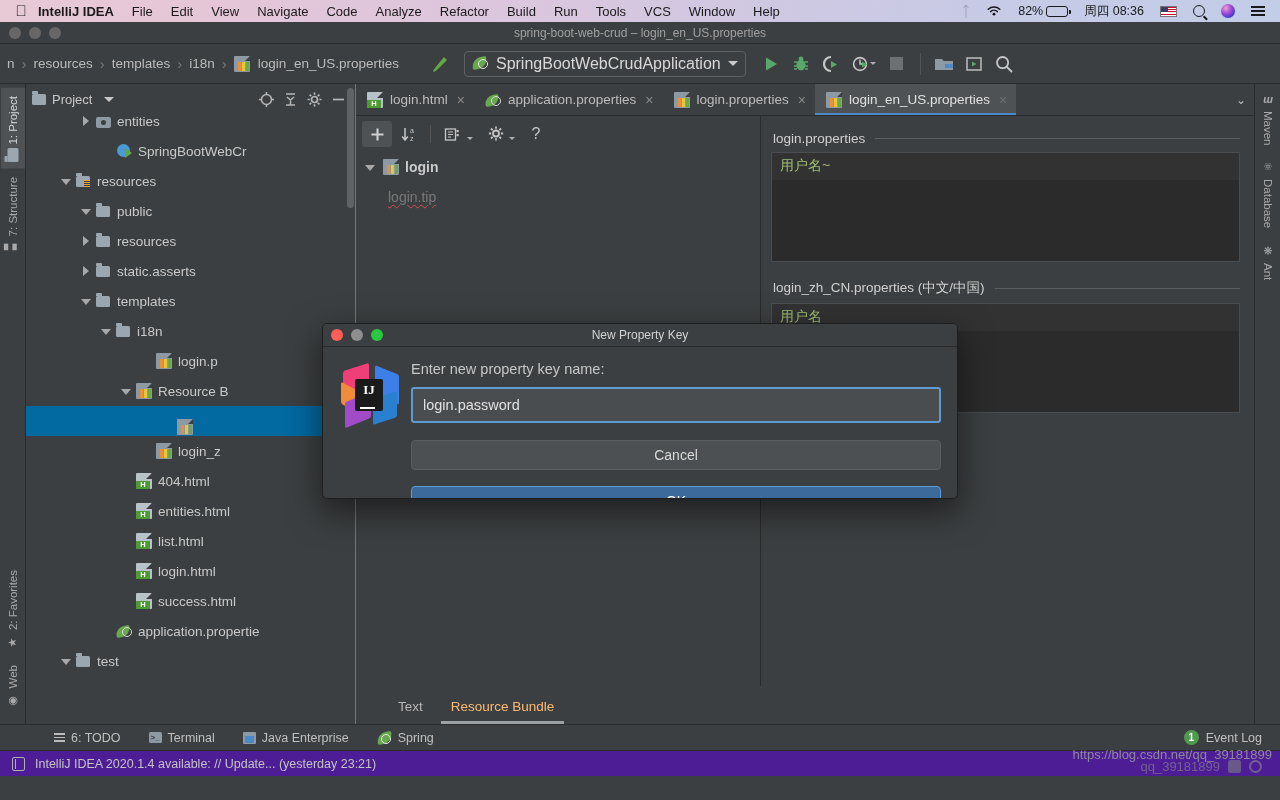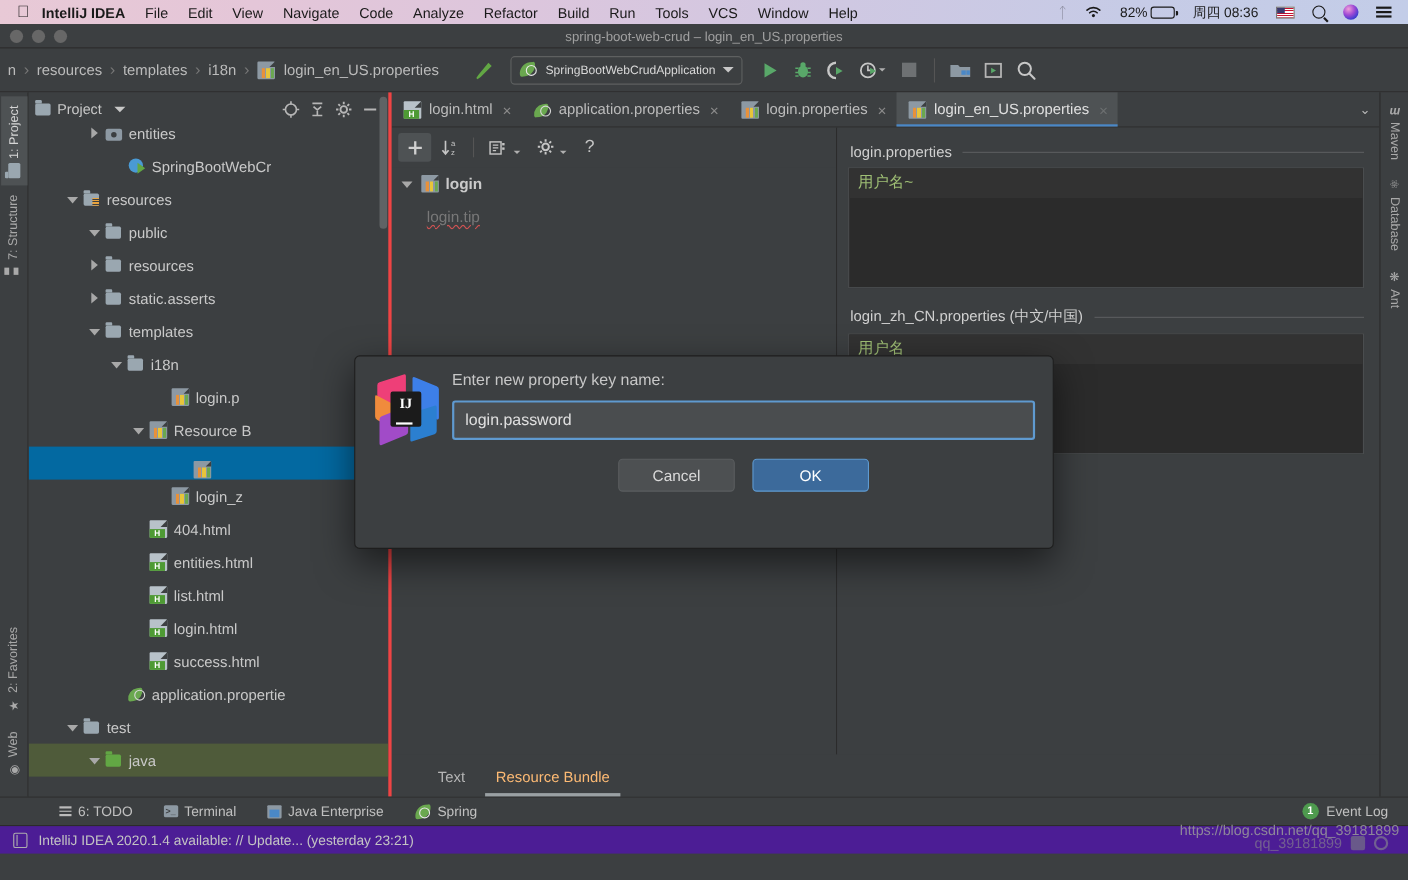--- a/index.html
+++ b/index.html
@@ -92,21 +92,21 @@
   .crumb-sep::after{content:'\203A';}
   .toolbar-sep { width:1px;height:22px;background:#555;margin:0 8px;}
 
   .tb-btn { width: 30px; height: 30px; display: flex; align-items: center; justify-content: center; }
   .tb-group{display:flex;align-items:center;}
 
   #run-config {
     display: flex; align-items: center; gap: 7px;
     border: 1px solid #5e6060; border-radius: 4px;
     height: 26px; padding: 0 7px 0 7px;
-    font-size: 11px; color: #d8d8d8; white-space: nowrap;
+    font-size: 16px; color: #d8d8d8; white-space: nowrap;
   }
   .caret-dn { width:0;height:0;border-left:5px solid transparent;border-right:5px solid transparent;border-top:5px solid #c8c8c8;}
   .caret-sm { width:0;height:0;border-left:3.5px solid transparent;border-right:3.5px solid transparent;border-top:3.5px solid #b0b0b0;}
 
   
   .leaf-ico { width:17px;height:17px;position:relative;flex:0 0 auto;}
   .leaf-ico::before{
     content:'';position:absolute;left:0;top:2px;width:15px;height:12px;
     background:#6aa84f;border-radius:12px 2px 12px 2px;transform:rotate(-8deg);
   }
@@ -131,21 +131,21 @@
     white-space: nowrap;
   }
   .strip-btn.active { background: #4e5254; color: #d6d6d6; }
   .strip-btn.up { writing-mode: vertical-rl; transform: rotate(180deg); }
   .strip-ico{font-size:11px;transform:rotate(90deg);display:inline-block;}
   .strip-btn.up .strip-ico{transform:rotate(90deg);}
 
   
   #project-panel {
     width: 330px; background: #3c3f41; flex: 0 0 auto;
-    display: flex; flex-direction: column; border-right: 3px solid #ef4444;
+    display: flex; flex-direction: column; border-right: 1px solid #ef4444;
     position: relative; overflow: hidden;
   }
   #project-header {
     height: 30px; display: flex; align-items: center; gap: 6px;
     padding: 0 6px; font-size: 13px; color: #c8c8c8;
   }
   .folder-ico {
     width: 14px; height: 11px; background: #9aa7b0; border-radius: 1.5px; position: relative; flex:0 0 auto;
   }
   .folder-ico::before{
@@ -352,21 +352,21 @@
   #dlg-body { display: flex; padding: 14px 16px 12px 18px; }
   #dlg-logo { width: 70px; flex: 0 0 auto; padding-top: 6px; }
   #dlg-right { flex: 1; min-width:0; }
   #dlg-prompt { font-size: 14.5px; color: #c7c7c7; margin-bottom: 10px; }
   #dlg-input {
     width: 100%; height: 36px; background: #4a4d4f;
     border: 2px solid #5f9ad0; border-radius: 3px;
     color: #e0e0e0; font-size: 14.5px; padding: 0 10px;
     font-family: "Liberation Sans", sans-serif; outline: none;
   }
-  #dlg-buttons { display: flex; justify-content: center; gap: 16px; margin-top: 17px; }
+  #dlg-buttons { display: flex; justify-content: flex-start; gap: 16px; margin-top: 17px; flex-direction: column; }
   .dlg-btn {
     height: 30px; min-width: 106px; border-radius: 4px; border: 1px solid #5a5d5f;
     background: #4d5052; color: #dadada; font-size: 14px;
     font-family: "Liberation Sans", sans-serif;
   }
   .dlg-btn.primary { background: #3c6a9b; border: 1px solid #5f9ad0; color: #ffffff; }
 
   
   #ij-logo { position: relative; width: 58px; height: 58px; }
   .ij-s { position: absolute; }
@@ -691,26 +691,20 @@
             <span style="flex: 0 0 auto; width: 74px;"></span>
             <span class="tw "></span>
             <span class="ico ico-spring"></span>
             <span class="tree-label">application.propertie</span>
           </div>
           <div class="tree-row">
             <span style="flex: 0 0 auto; width: 34px;"></span>
             <span class="tw down"></span>
             <span class="folder-ico" style="margin-right: 7px;"></span>
             <span class="tree-label">test</span>
-          </div>
-          <div class="tree-row green-sel">
-            <span style="flex: 0 0 auto; width: 54px;"></span>
-            <span class="tw down"></span>
-            <span class="folder-ico green" style="margin-right: 7px;"></span>
-            <span class="tree-label">java</span>
           </div>
         </div>
       <div id="tree-scroll"></div>
     </div>
 
     <div id="editor-area">
       <div id="tab-bar">
           <div class="etab">
             <span class="ico ico-html" style="margin-right: 0px;"></span>
             <span>login.html</span>
@@ -860,20 +854,28 @@
     <div id="watermark">https://blog.csdn.net/qq_39181899</div>
     <div id="watermark-ghost">
       <span>qq_39181899</span>
       <span class="gh-sq"></span>
       <span class="gh-gear"></span>
     </div>
   </div>
 </div>
 
 <div id="dialog">
+  <div id="dlg-title">
+    <div id="dlg-traffic">
+      <span class="tl-red"></span>
+      <span class="tl-yel"></span>
+      <span class="tl-grn"></span>
+    </div>
+    <div id="dlg-title-text">New Property Key</div>
+  </div>
   <div id="dlg-body">
     <div id="dlg-logo">
       <div id="ij-logo">
         <div class="ij-s ij-pink"></div>
         <div class="ij-s ij-blue"></div>
         <div class="ij-s ij-orange"></div>
         <div class="ij-s ij-purple"></div>
         <div class="ij-s ij-cyan"></div>
         <div class="ij-s ij-square">IJ</div>
         <div class="ij-bar" style="left:19px;bottom:16px;"></div>

